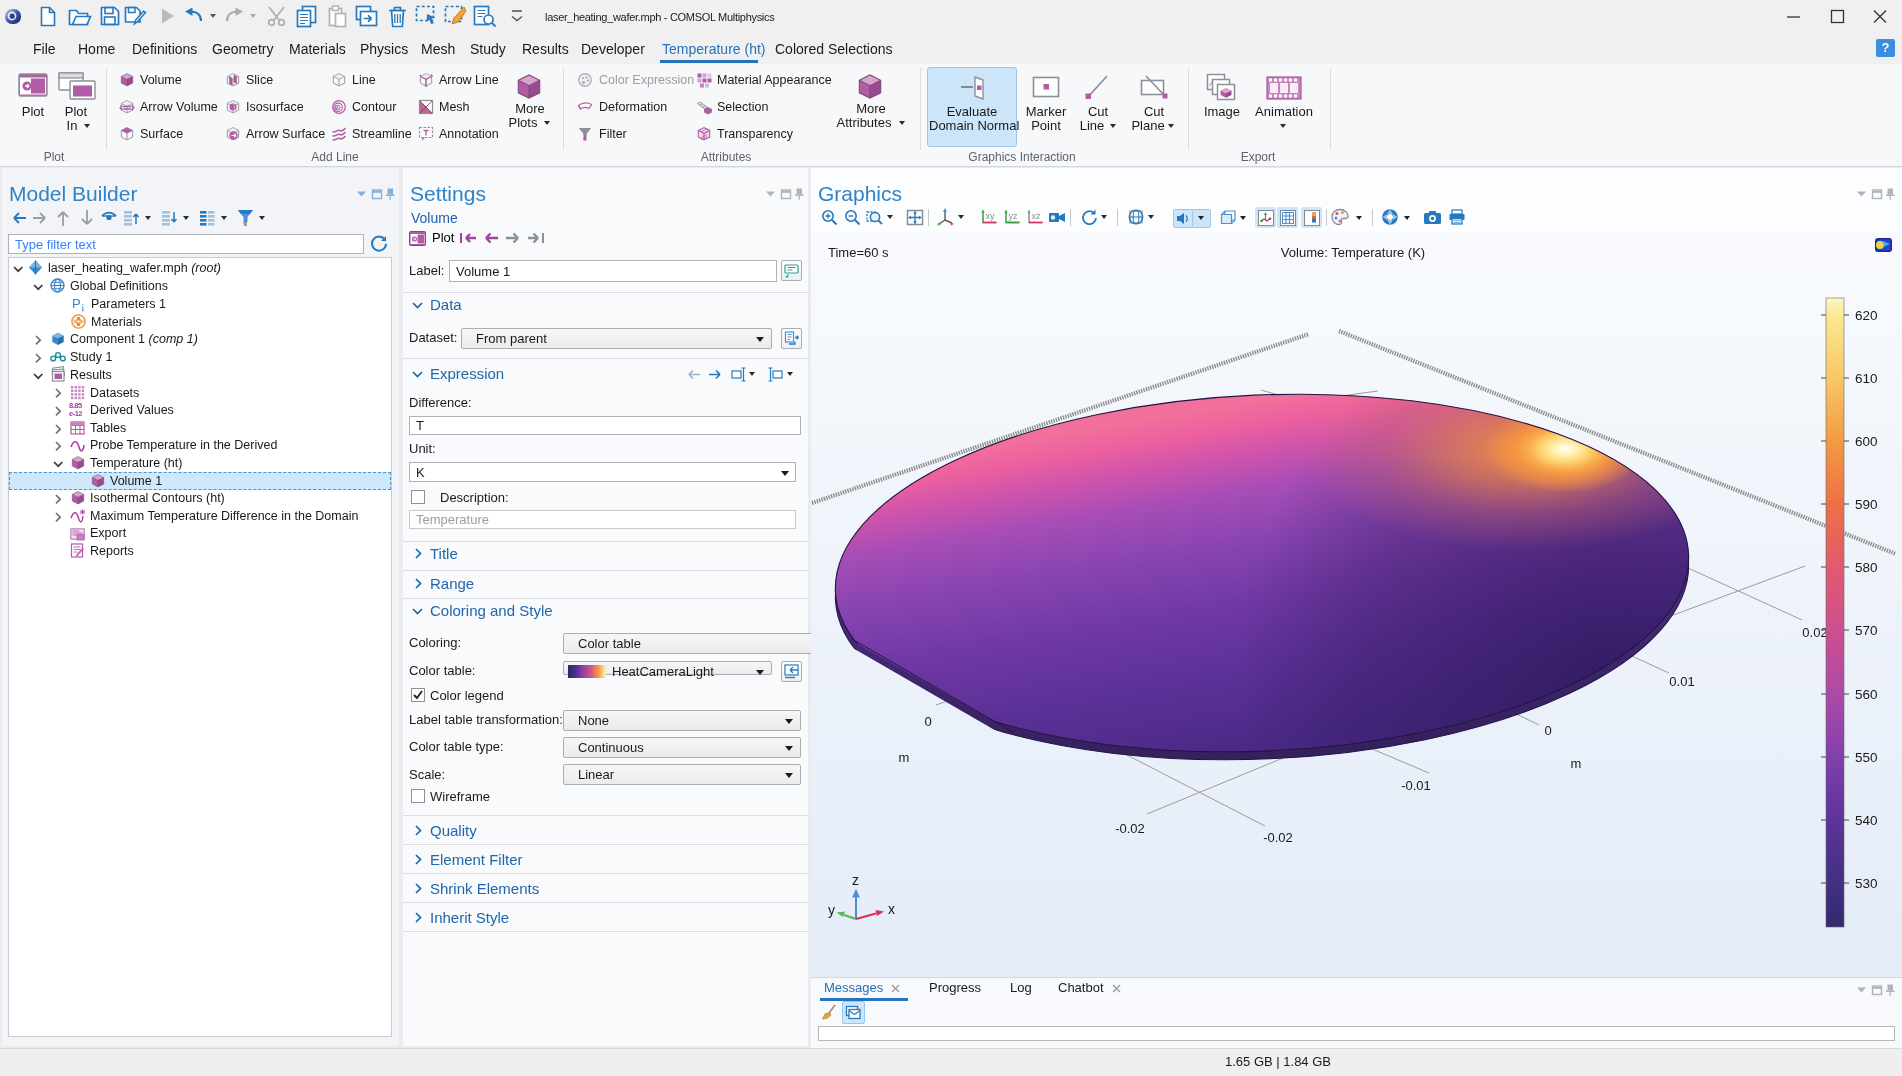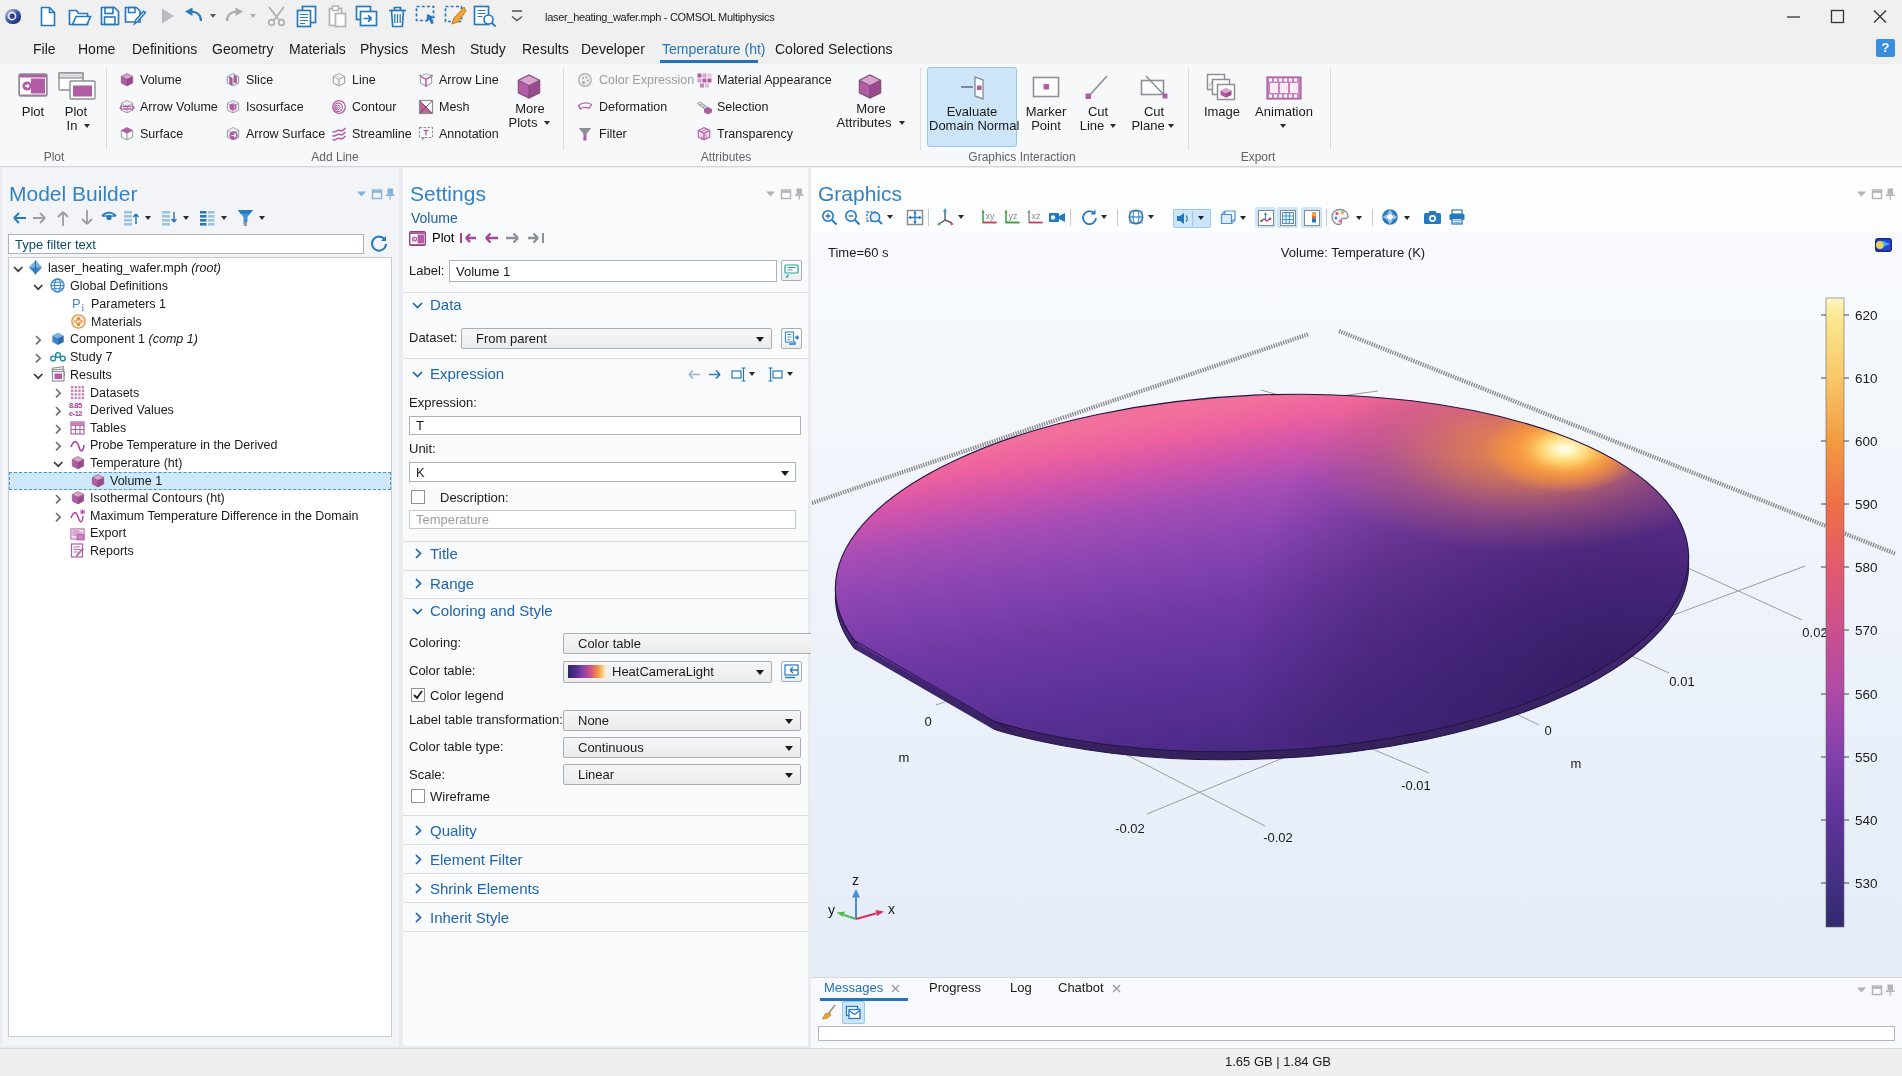--- a/index.html
+++ b/index.html
@@ -480,21 +480,21 @@
       <path d="M1 1h15l-3 3.8H3.5z" fill="#2779bd"></path>
       <rect x="6.8" y="13" width="3.2" height="4" fill="#9a9da1"></rect>
     </svg>
 <div class="scar" style="left:259px;top:216px"></div>
 </div>
 <svg class="ic" style="left:369px;top:234px" width="20" height="20" viewBox="0 0 20 20">
     <path d="M16 6A7 7 0 1 0 17 10" fill="none" stroke="#2779bd" stroke-width="2"></path>
     <path d="M17 2v5h-5z" fill="#2779bd"></path>
   </svg>
 <div class="inp" style="left:8px;top:234px;width:356px;height:20px">
-    <span class="inpt" style="color:#0c4a6e;top:2px">Type filter text</span>
+    <span class="inpt" style="color:#3b82f6;top:2px">Type filter text</span>
   </div>
 <div class="a" style="left:8px;top:257px;width:384px;height:780px;background:#fff;border:1px solid #c8cbcf"></div>
 <svg width="0" height="0" style="position:absolute">
     <defs>
 <g id="bcub">
         <path d="M2.3 4.4L8 1.6l5.7 2.8L8 7.3z" fill="#7db3e0"></path>
         <path d="M2.3 4.4L8 7.3v6.6l-5.7-2.8z" fill="#3d86c8"></path>
         <path d="M13.7 4.4L8 7.3v6.6l5.7-2.8z" fill="#2b6ca8"></path>
       </g>
 <g id="chvD">
@@ -550,21 +550,21 @@
 <svg class="ic" style="left:32px;top:352px" width="13" height="13">
       <use href="#chvR"></use>
     </svg>
 <svg class="ic" style="left:50px;top:350px" width="16" height="13" viewBox="0 0 16 13">
       <g fill="none" stroke="#1b8a99" stroke-width="1.4">
         <circle cx="3.2" cy="8.5" r="2.4"></circle>
         <circle cx="8" cy="5" r="2.4"></circle>
         <circle cx="12.8" cy="8.5" r="2.4"></circle>
       </g>
     </svg>
-<div class="a t13" style="left:70px;top:349px">Study 7</div>
+<div class="a t13" style="left:70px;top:349px">Study 1</div>
 <svg class="ic" style="left:32px;top:370px" width="13" height="13">
       <use href="#chvD"></use>
     </svg>
 <svg class="ic" style="left:50px;top:366px" width="17" height="17" viewBox="0 0 17 17">
       <rect x="3" y="1.5" width="11" height="9" fill="#fff" stroke="#8c9097" stroke-width="1.1" transform="rotate(-8 8 6)"></rect>
       <rect x="2.5" y="3.5" width="11" height="9" fill="#fff" stroke="#8c9097" stroke-width="1.1" transform="rotate(-4 8 8)"></rect>
       <rect x="2.5" y="5.5" width="11.5" height="9.5" fill="#fff" stroke="#8c9097" stroke-width="1.2"></rect>
       <rect x="4.5" y="7.5" width="7.5" height="5.5" fill="#b25ca6"></rect>
     </svg>
 <div class="a t13" style="left:70px;top:367px">Results</div>
@@ -730,21 +730,21 @@
 <svg class="ic" style="left:731px;top:367px" width="16" height="15" viewBox="0 0 16 15">
       <rect x="1" y="4" width="9" height="7" fill="#fff" stroke="#2779bd" stroke-width="1.2"></rect>
       <path d="M12.5 1v13M10.5 1h4m-4 13h4" stroke="#2779bd" stroke-width="1.2"></path>
     </svg>
 <div class="scar" style="left:749px;top:372px"></div>
 <svg class="ic" style="left:769px;top:367px" width="16" height="15" viewBox="0 0 16 15">
       <rect x="4" y="4" width="9" height="7" fill="#fff" stroke="#2779bd" stroke-width="1.2"></rect>
       <path d="M1.5 1v13M-0.5 1h4m-4 13h4" stroke="#2779bd" stroke-width="1.2"></path>
     </svg>
 <div class="scar" style="left:787px;top:372px"></div>
-<div class="a t13" style="left:409px;top:395px">Expression:</div>
+<div class="a t13" style="left:409px;top:395px">Difference:</div>
 <div class="inp" style="left:409px;top:416px;width:392px;height:19px">
       <span class="inpt">T</span>
     </div>
 <div class="a t13" style="left:409px;top:441px">Unit:</div>
 <div class="inp" style="left:409px;top:462px;width:387px;height:20px">
       <span class="inpt" style="top:2px">K</span>
       <div class="car" style="right:6px;top:8px"></div>
     </div>
 <div class="cb" style="left:411px;top:490px"></div>
 <div class="a t13" style="left:440px;top:490px">Description:</div>
@@ -766,21 +766,21 @@
 <svg class="ic" style="left:412px;top:607px" width="11" height="9" viewBox="0 0 11 9">
       <path d="M1 2l4.5 4.5L10 2" fill="none" stroke="#2166ac" stroke-width="1.7"></path>
     </svg>
 <div class="a sech" style="left:430px;top:602px">Coloring and Style</div>
 <div class="a t13" style="left:409px;top:635px">Coloring:</div>
 <div class="dd" style="left:563px;top:633px;width:286px;height:21px">
       <span class="ddt" style="top:2px">Color table</span>
       <div class="car" style="right:7px;top:8px"></div>
     </div>
 <div class="a t13" style="left:409px;top:663px">Color table:</div>
-<div class="dd" style="left:563px;top:661px;width:209px;height:22px">
+<div class="dd" style="left:563px;top:661px;width:209px;height:14px">
       <div class="a" style="left:4px;top:3px;width:38px;height:13px;background:linear-gradient(90deg,#2e2660,#4f2d8f,#8c44a6,#d25285,#f29a3e,#fdf4c8)"></div>
       <span class="ddt" style="left:48px;top:2px">HeatCameraLight</span>
       <div class="car" style="right:7px;top:8px"></div>
     </div>
 <div class="a" style="left:781px;top:661px;width:21px;height:21px;background:linear-gradient(#fdfdfd,#eceff1);border:1px solid #a9aeb4;border-radius:2px">
       <svg width="19" height="19" viewBox="0 0 19 19">
         <rect x="3" y="3" width="13" height="10" fill="#fff" stroke="#2779bd" stroke-width="1.2"></rect>
         <path d="M16 8H8m0 0l3-3M8 8l3 3" fill="none" stroke="#2779bd" stroke-width="1.3"></path>
         <path d="M3 15.5h10" stroke="#2779bd" stroke-width="1.3"></path>
       </svg>

